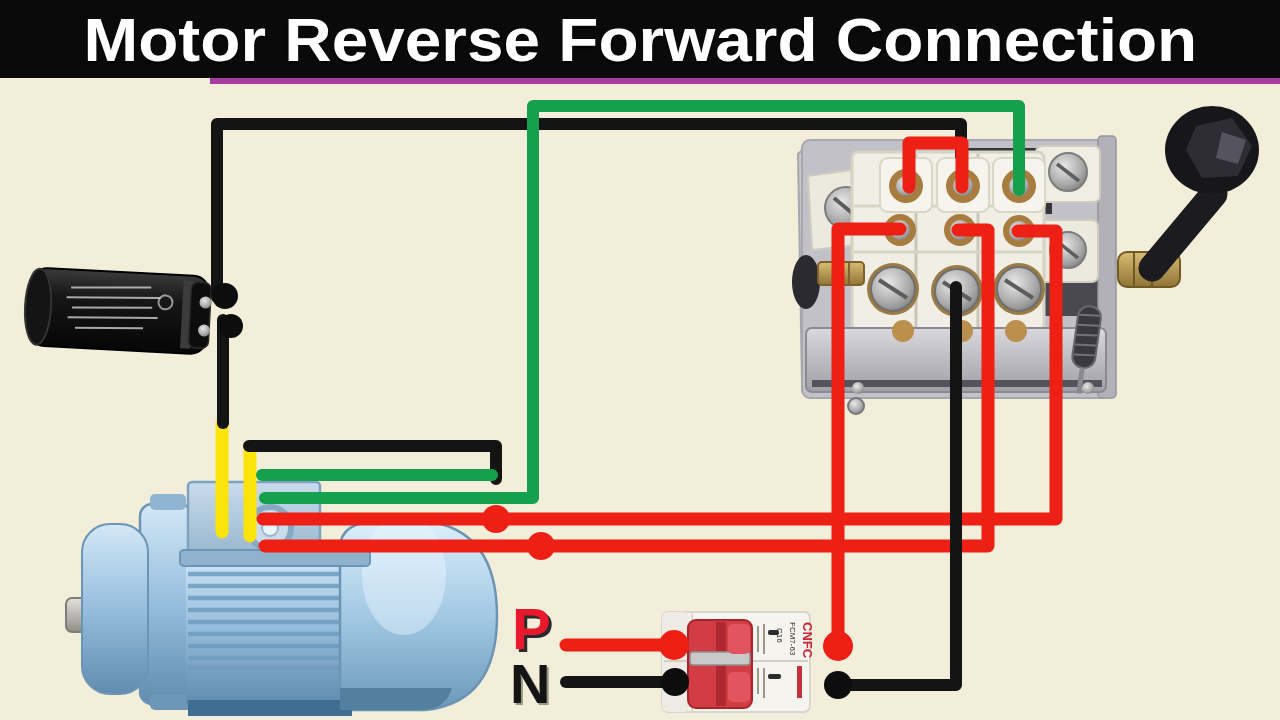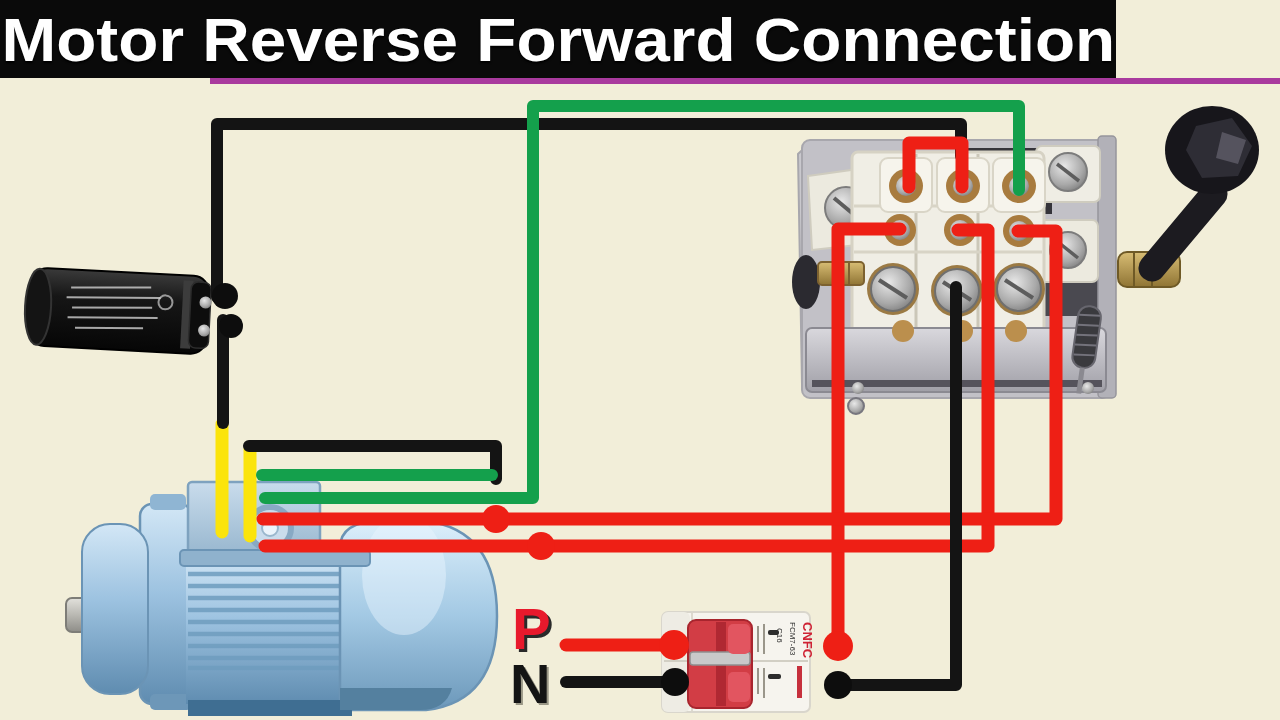--- a/index.html
+++ b/index.html
@@ -2,21 +2,21 @@
 <html><head>
 <meta charset="utf-8">
 <style>
   html,body{margin:0;padding:0;}
   body{
     width:1280px;height:720px;position:relative;overflow:hidden;
     background:#f2eed9;
     font-family:"Liberation Sans", sans-serif;
   }
   .titlebar{
-    position:absolute;left:0;top:0;width:1116px;height:78px;
+    position:absolute;left:0;top:0;width:1280px;height:78px;
     background:#0a0a0a;display:flex;align-items:center;justify-content:center;
   }
   .titlebar h1{
     margin:0;color:#ffffff;font-size:62px;font-weight:700;letter-spacing:0px;
     transform:scaleX(1.06);transform-origin:center;white-space:nowrap;
     text-shadow:0 2px 2px #000;
   }
   .accent-line{
     position:absolute;left:210px;top:78px;width:1070px;height:6px;
     background:#a93a9e;

